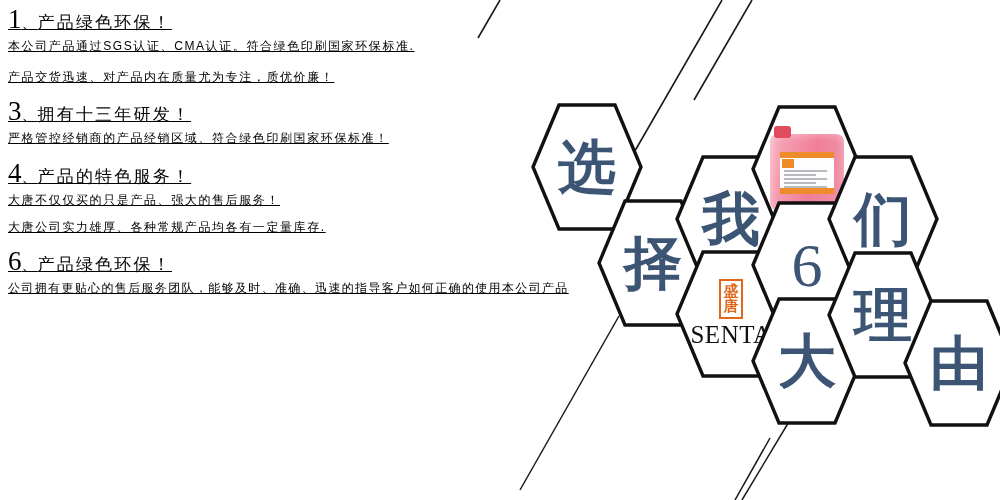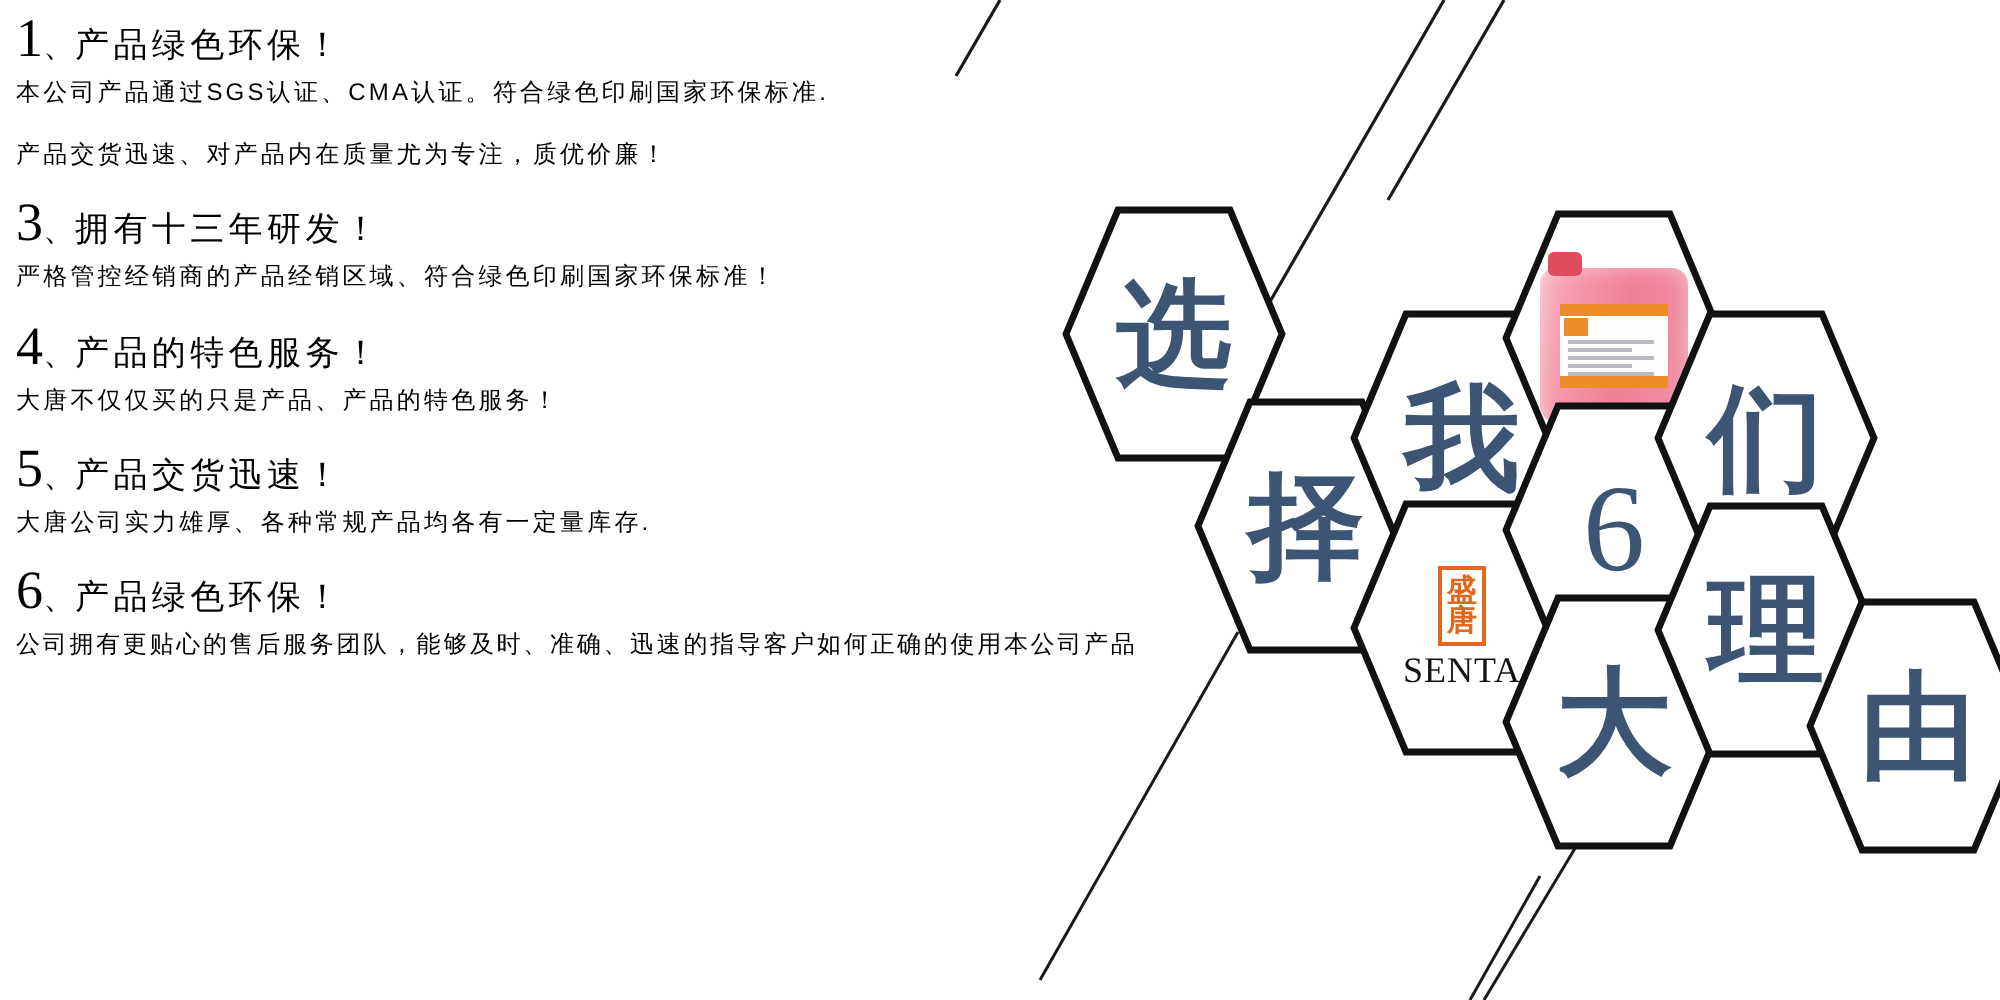--- a/index.html
+++ b/index.html
@@ -25,20 +25,21 @@
 
   
   .reasons {
     position: absolute;
     left: 8px;
     top: 6px;
     width: 700px;
   }
   .reason {
     margin-bottom: 14px;
+    text-decoration: underline;
   }
   .reason-head {
     white-space: nowrap;
     line-height: 1.0;
     margin-bottom: 7px;
   }
   .reason-num {
     font-family: "Liberation Serif", "DejaVu Serif", serif;
     font-size: 27px;
     color: #000;
@@ -114,21 +115,21 @@
     color: #e2671e;
     font-size: 15px;
     line-height: 1.0;
     font-weight: 700;
     font-family: "DejaVu Sans", sans-serif;
     box-sizing: border-box;
   }
   .logo-word {
     margin-top: 2px;
     font-family: "Liberation Serif", "DejaVu Serif", serif;
-    font-size: 18px;
+    font-size: 25px;
     letter-spacing: 0.5px;
     color: #111;
   }
 
   
   .prod {
     position: absolute;
     inset: 0;
     display: flex;
     align-items: center;
@@ -212,27 +213,24 @@
       <div class="reason-head">
         <span class="reason-num" data-bind="reasons.2.number">3</span><span class="reason-sep" data-bind="reasons.2.separator">、</span><span class="reason-title" data-bind="reasons.2.title">拥有十三年研发！</span>
       </div>
       <div class="reason-body" data-bind="reasons.2.body">严格管控经销商的产品经销区域、符合绿色印刷国家环保标准！</div>
     </div>
 
     <div class="reason">
       <div class="reason-head">
         <span class="reason-num" data-bind="reasons.3.number">4</span><span class="reason-sep" data-bind="reasons.3.separator">、</span><span class="reason-title" data-bind="reasons.3.title">产品的特色服务！</span>
       </div>
-      <div class="reason-body" data-bind="reasons.3.body">大唐不仅仅买的只是产品、产品的特色服务！</div>
+      <div class="reason-body" data-bind="reasons.3.body">大唐不仅仅买的只是产品、强大的售后服务！</div>
     </div>
 
     <div class="reason">
-      <div class="reason-head">
-        <span class="reason-num" data-bind="reasons.4.number">5</span><span class="reason-sep" data-bind="reasons.4.separator">、</span><span class="reason-title" data-bind="reasons.4.title">产品交货迅速！</span>
-      </div>
       <div class="reason-body" data-bind="reasons.4.body">大唐公司实力雄厚、各种常规产品均各有一定量库存.</div>
     </div>
 
     <div class="reason r6">
       <div class="reason-head">
         <span class="reason-num" data-bind="reasons.5.number">6</span><span class="reason-sep" data-bind="reasons.5.separator">、</span><span class="reason-title" data-bind="reasons.5.title">产品绿色环保！</span>
       </div>
       <div class="reason-body" data-bind="reasons.5.body">公司拥有更贴心的售后服务团队，能够及时、准确、迅速的指导客户如何正确的使用本公司产品</div>
     </div>
 

